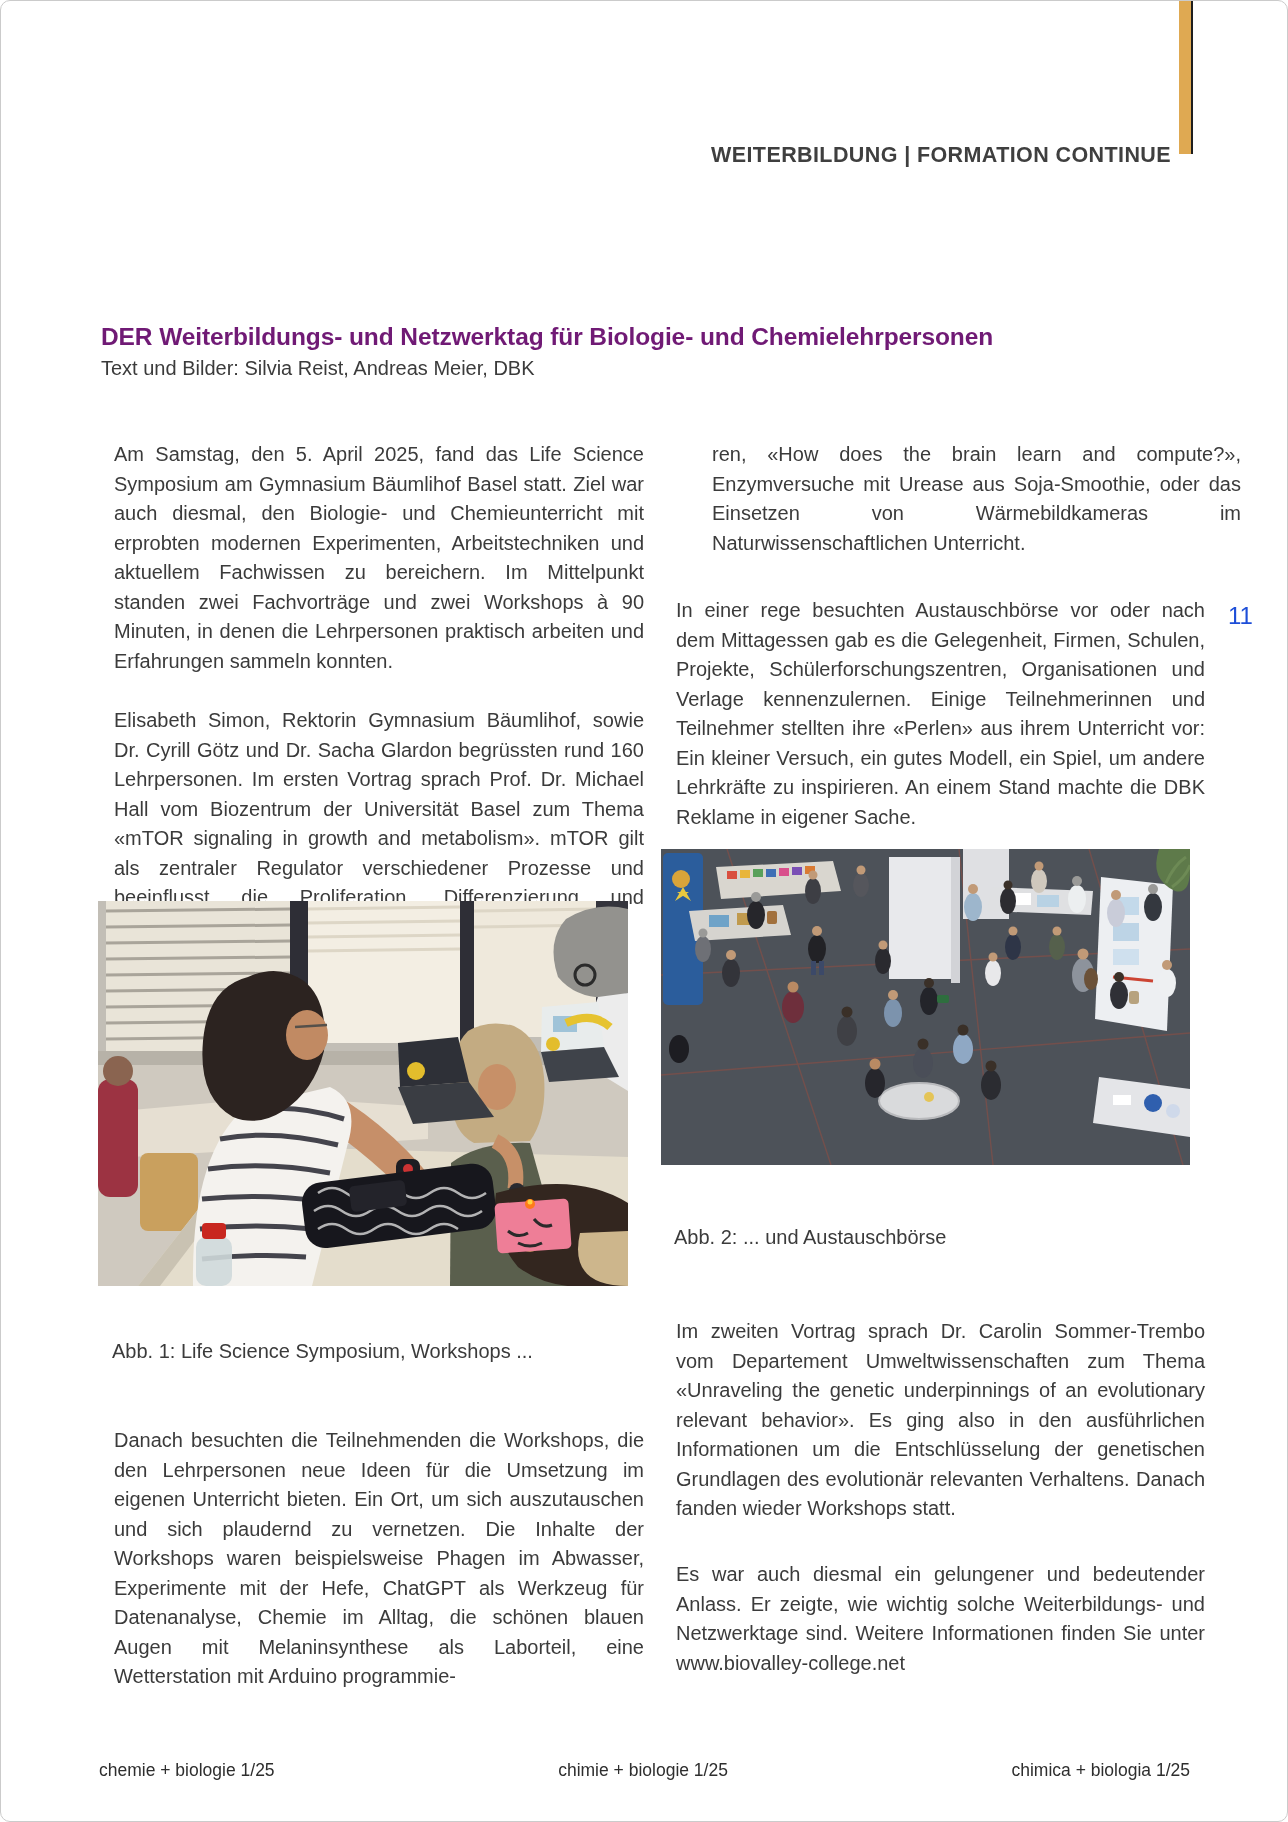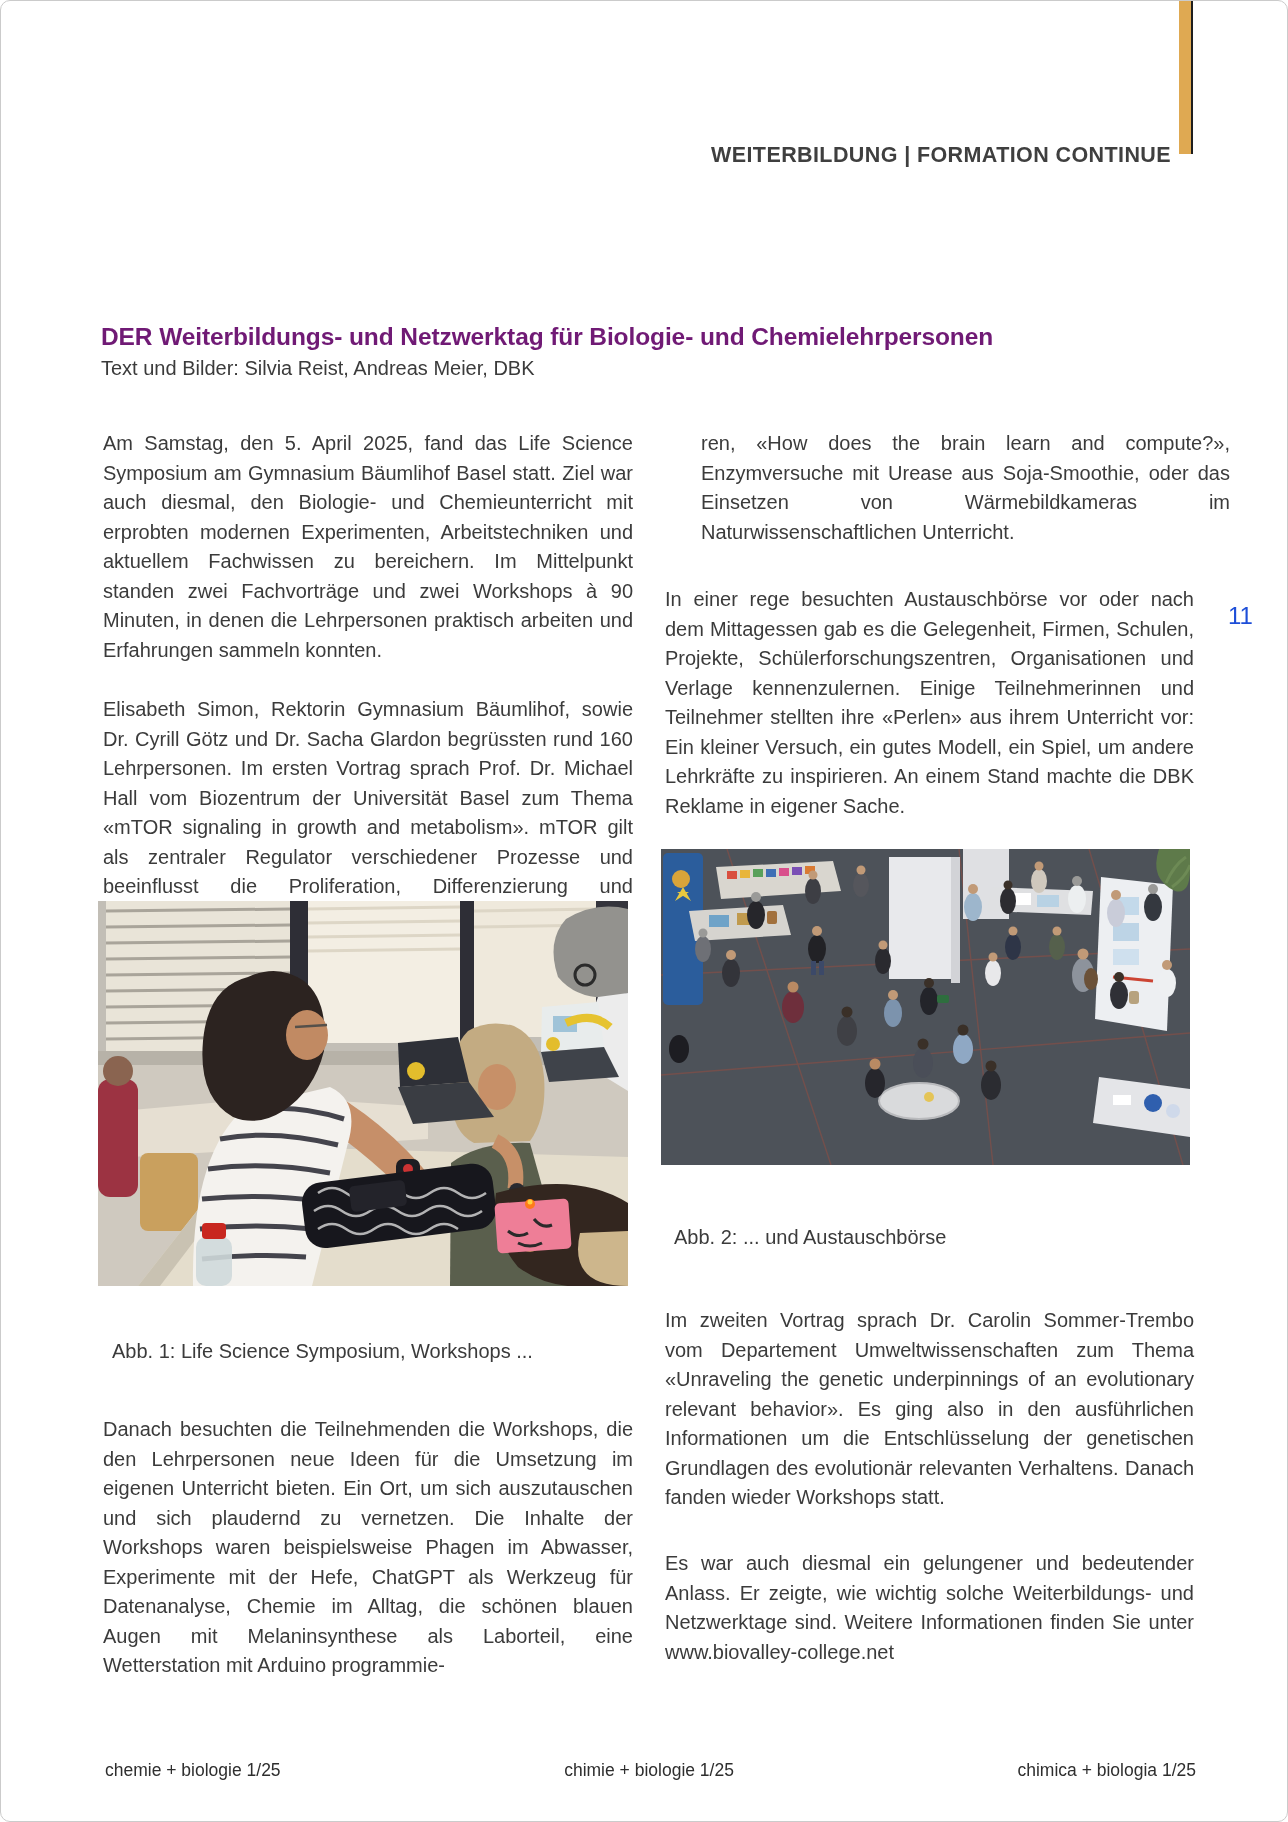--- a/index.html
+++ b/index.html
@@ -18,28 +18,28 @@
     position:absolute;top:122px;right:116px;
     font-size:21.5px;font-weight:700;color:#3f3f3f;letter-spacing:.4px;white-space:nowrap;margin-top:20px;
   }
   .page-number{position:absolute;left:1227px;top:601px;font-size:24px;color:#1d4ed8;}
   .title{
     position:absolute;left:100px;top:322px;margin:0;
     font-size:24.5px;font-weight:700;color:#701a75;letter-spacing:-.1px;white-space:nowrap;
   }
   .byline{position:absolute;left:100px;top:356px;font-size:20px;color:#3b3b3b;text-align:right;}
   .body-text{
-    position:absolute;margin:4px;
+    position:absolute;margin:15px;
     font-size:20px;line-height:29.5px;color:#3b3b3b;
     text-align:justify;
   }
   .caption{position:absolute;margin:13px;font-size:20px;color:#3b3b3b;}
   figure{position:absolute;margin:0;padding:0;line-height:0;}
   .footer{
-    position:absolute;left:104px;top:1759px;width:1091px;
+    position:absolute;left:98px;top:1759px;width:1091px;
     display:flex;justify-content:space-between;
     font-size:17.5px;color:#2e2e2e;
   }
 </style>
 </head>
 <body>
 
 <div class="page">
 
   <div class="accent-gold"></div>

